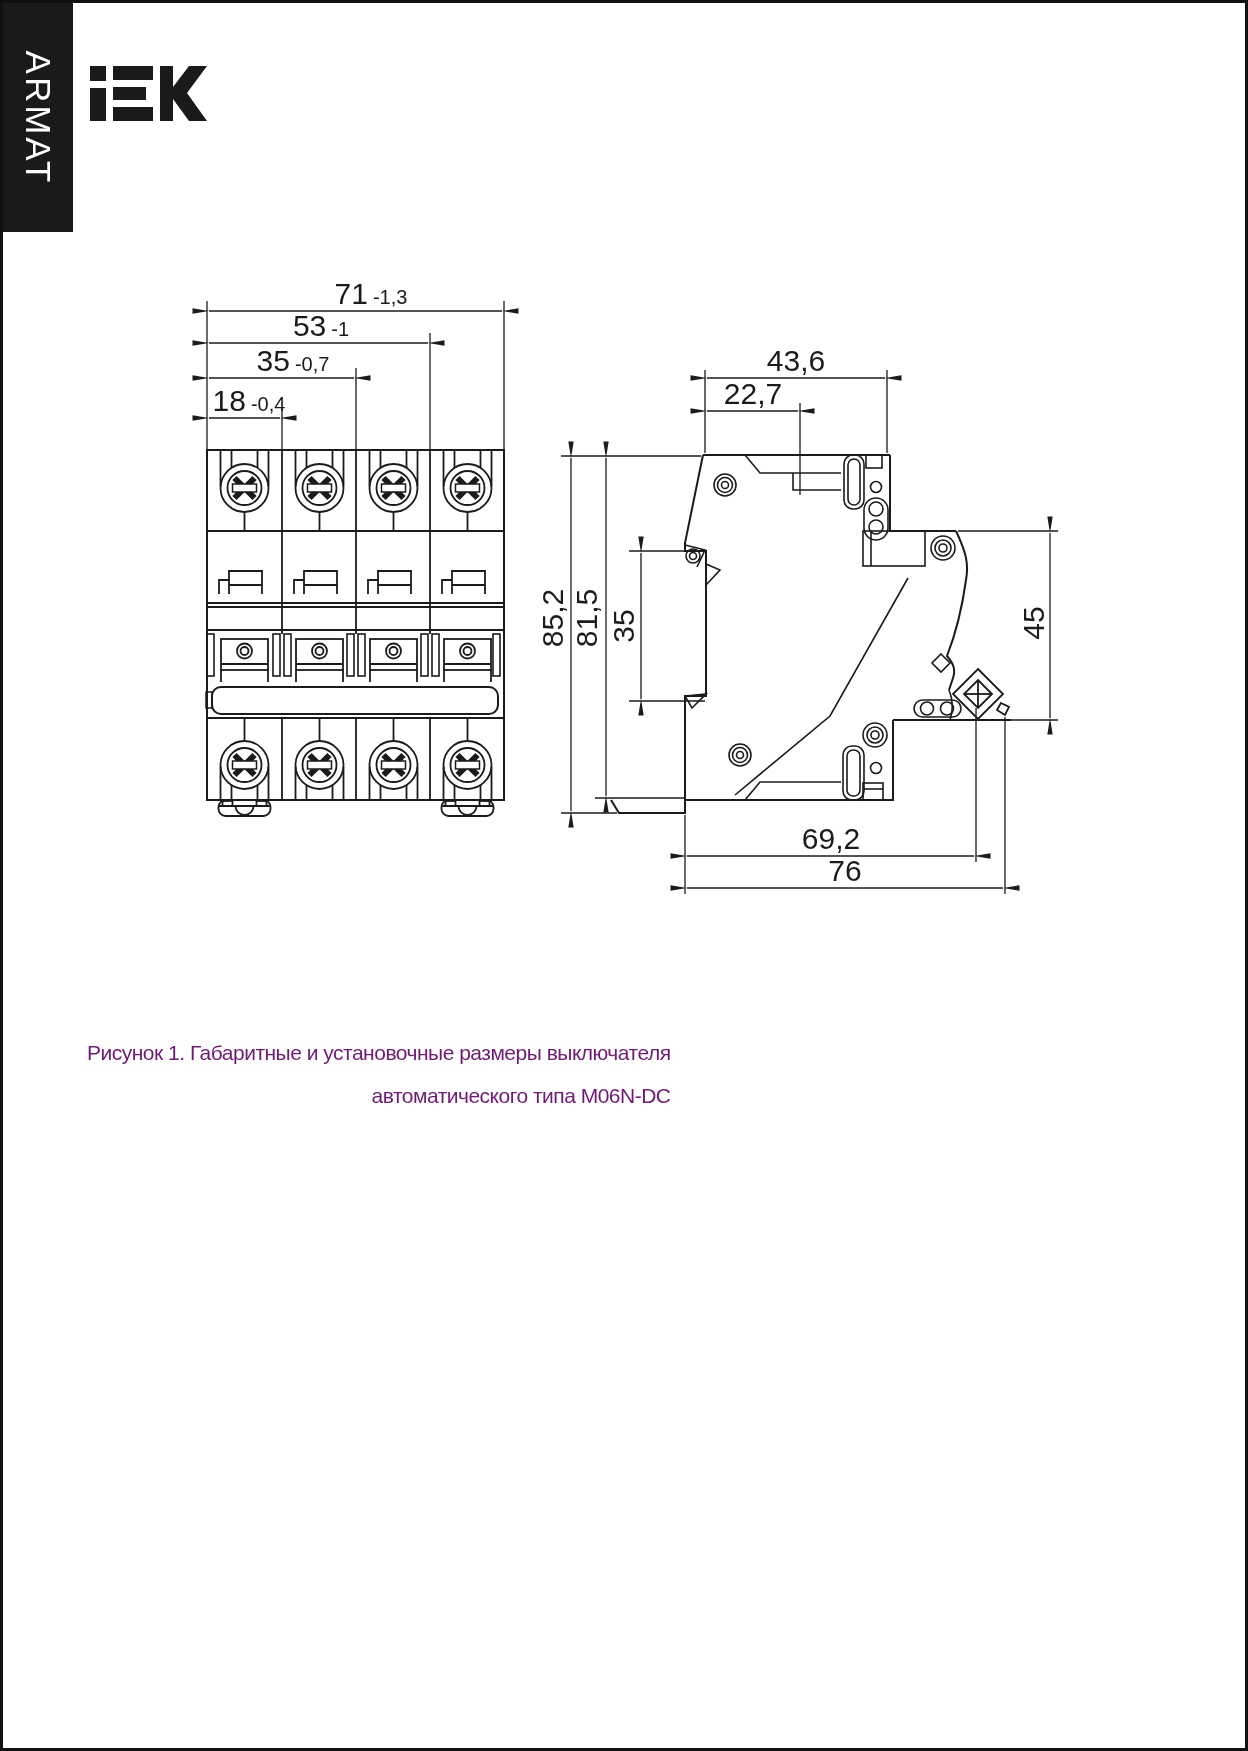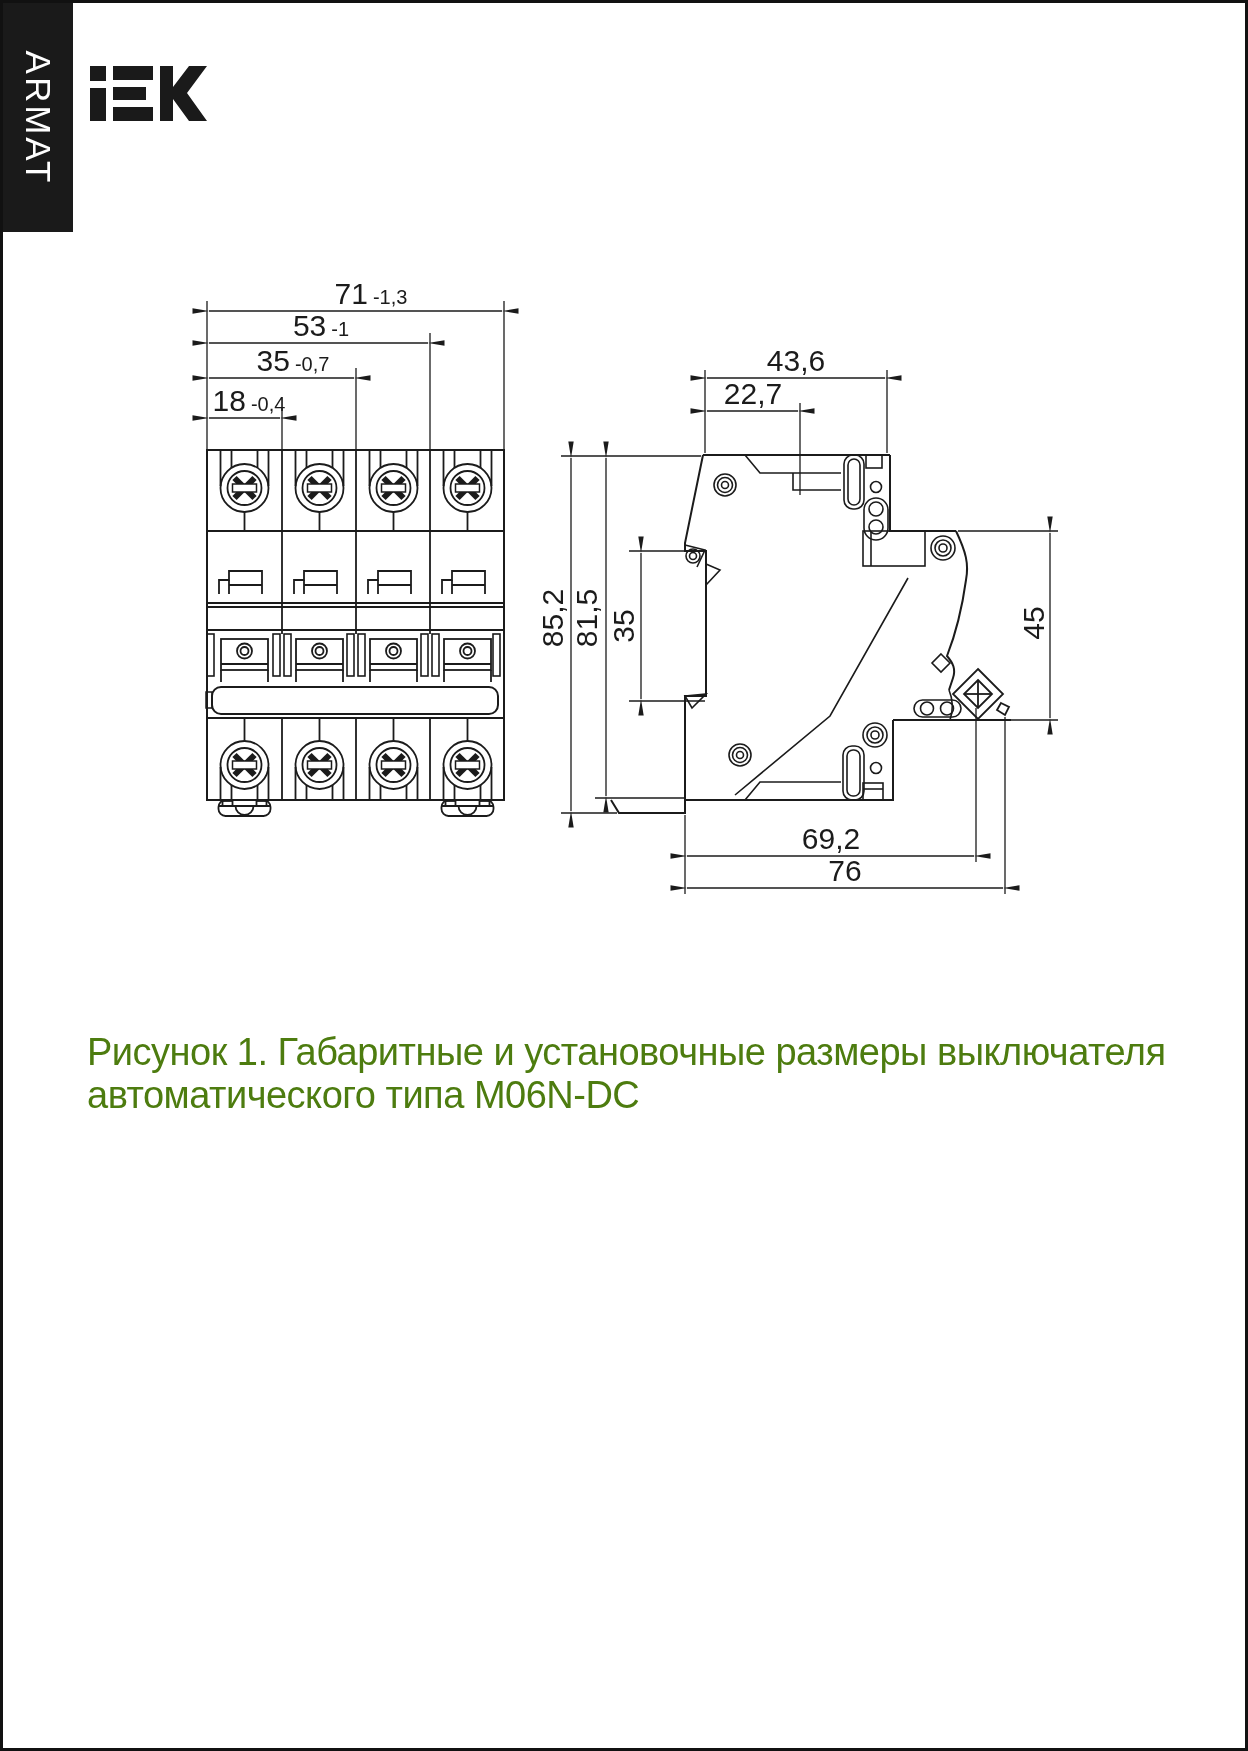--- a/index.html
+++ b/index.html
@@ -4,22 +4,22 @@
 <style>
   html,body{margin:0;padding:0;background:#fff;}
   .page{position:relative;width:1248px;height:1751px;background:#fff;border:3px solid #111;box-sizing:border-box;overflow:hidden;font-family:"Liberation Sans",sans-serif;}
   .banner{position:absolute;left:0;top:0;width:70px;height:229px;background:#1a1a1a;display:flex;align-items:center;justify-content:center;z-index:3;}
   .banner-text{color:#fff;font-size:35px;letter-spacing:3px;transform:rotate(90deg);white-space:nowrap;font-family:"Liberation Sans",sans-serif;}
   .logo{position:absolute;left:85px;top:58px;z-index:2;}
   .drawing{position:absolute;left:0;top:0;}
   .drawing text{font-family:"Liberation Sans",sans-serif;fill:#1b1b1b;stroke:none;}
   .dv{font-size:30px;}
   .dt{font-size:20px;}
-  .caption{position:absolute;left:84px;top:1028px;font-size:38px;color:#4d7c0f;letter-spacing:-0.5px;line-height:43px;display:inline-block;white-space:nowrap;}
-  .caption .cap2{text-align:left;}
+  .caption{position:absolute;left:84px;top:1028px;font-size:21px;color:#701a75;letter-spacing:-0.5px;line-height:43px;display:inline-block;white-space:nowrap;}
+  .caption .cap2{text-align:right;}
 </style>
 </head>
 <body>
 
 <div class="page">
 
   <div class="banner">
     <span class="banner-text">ARMAT</span>
   </div>
 

